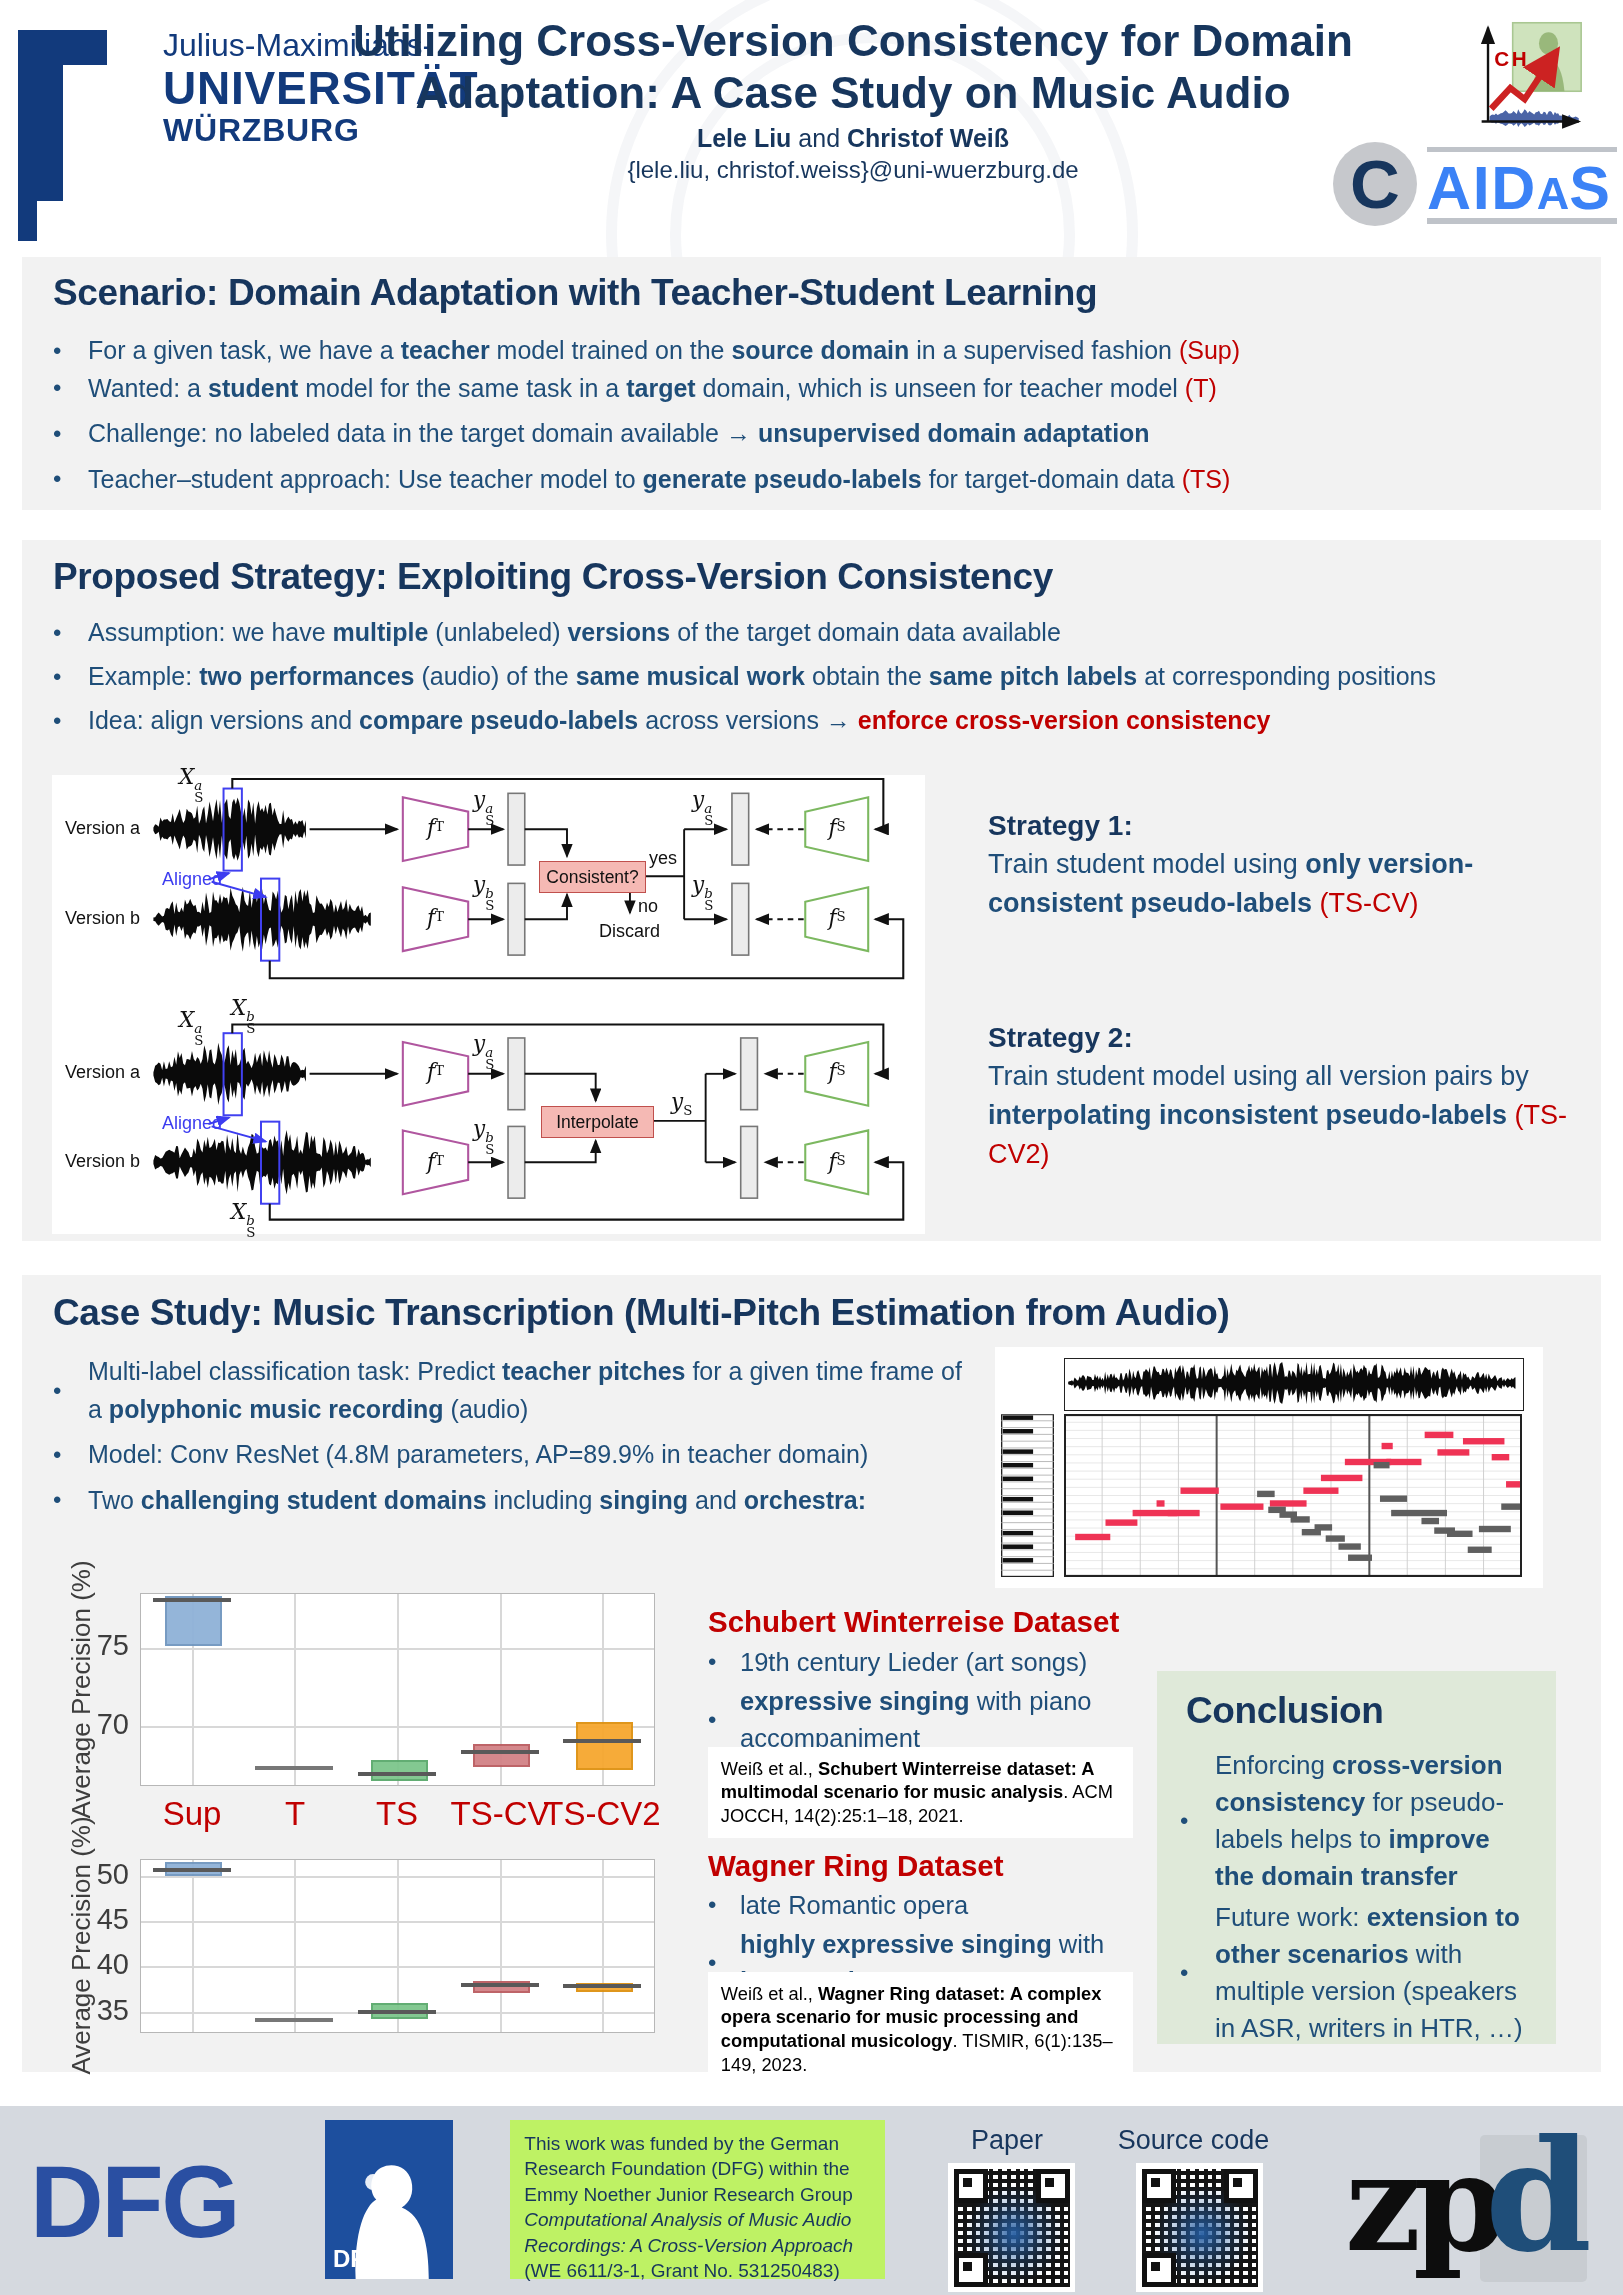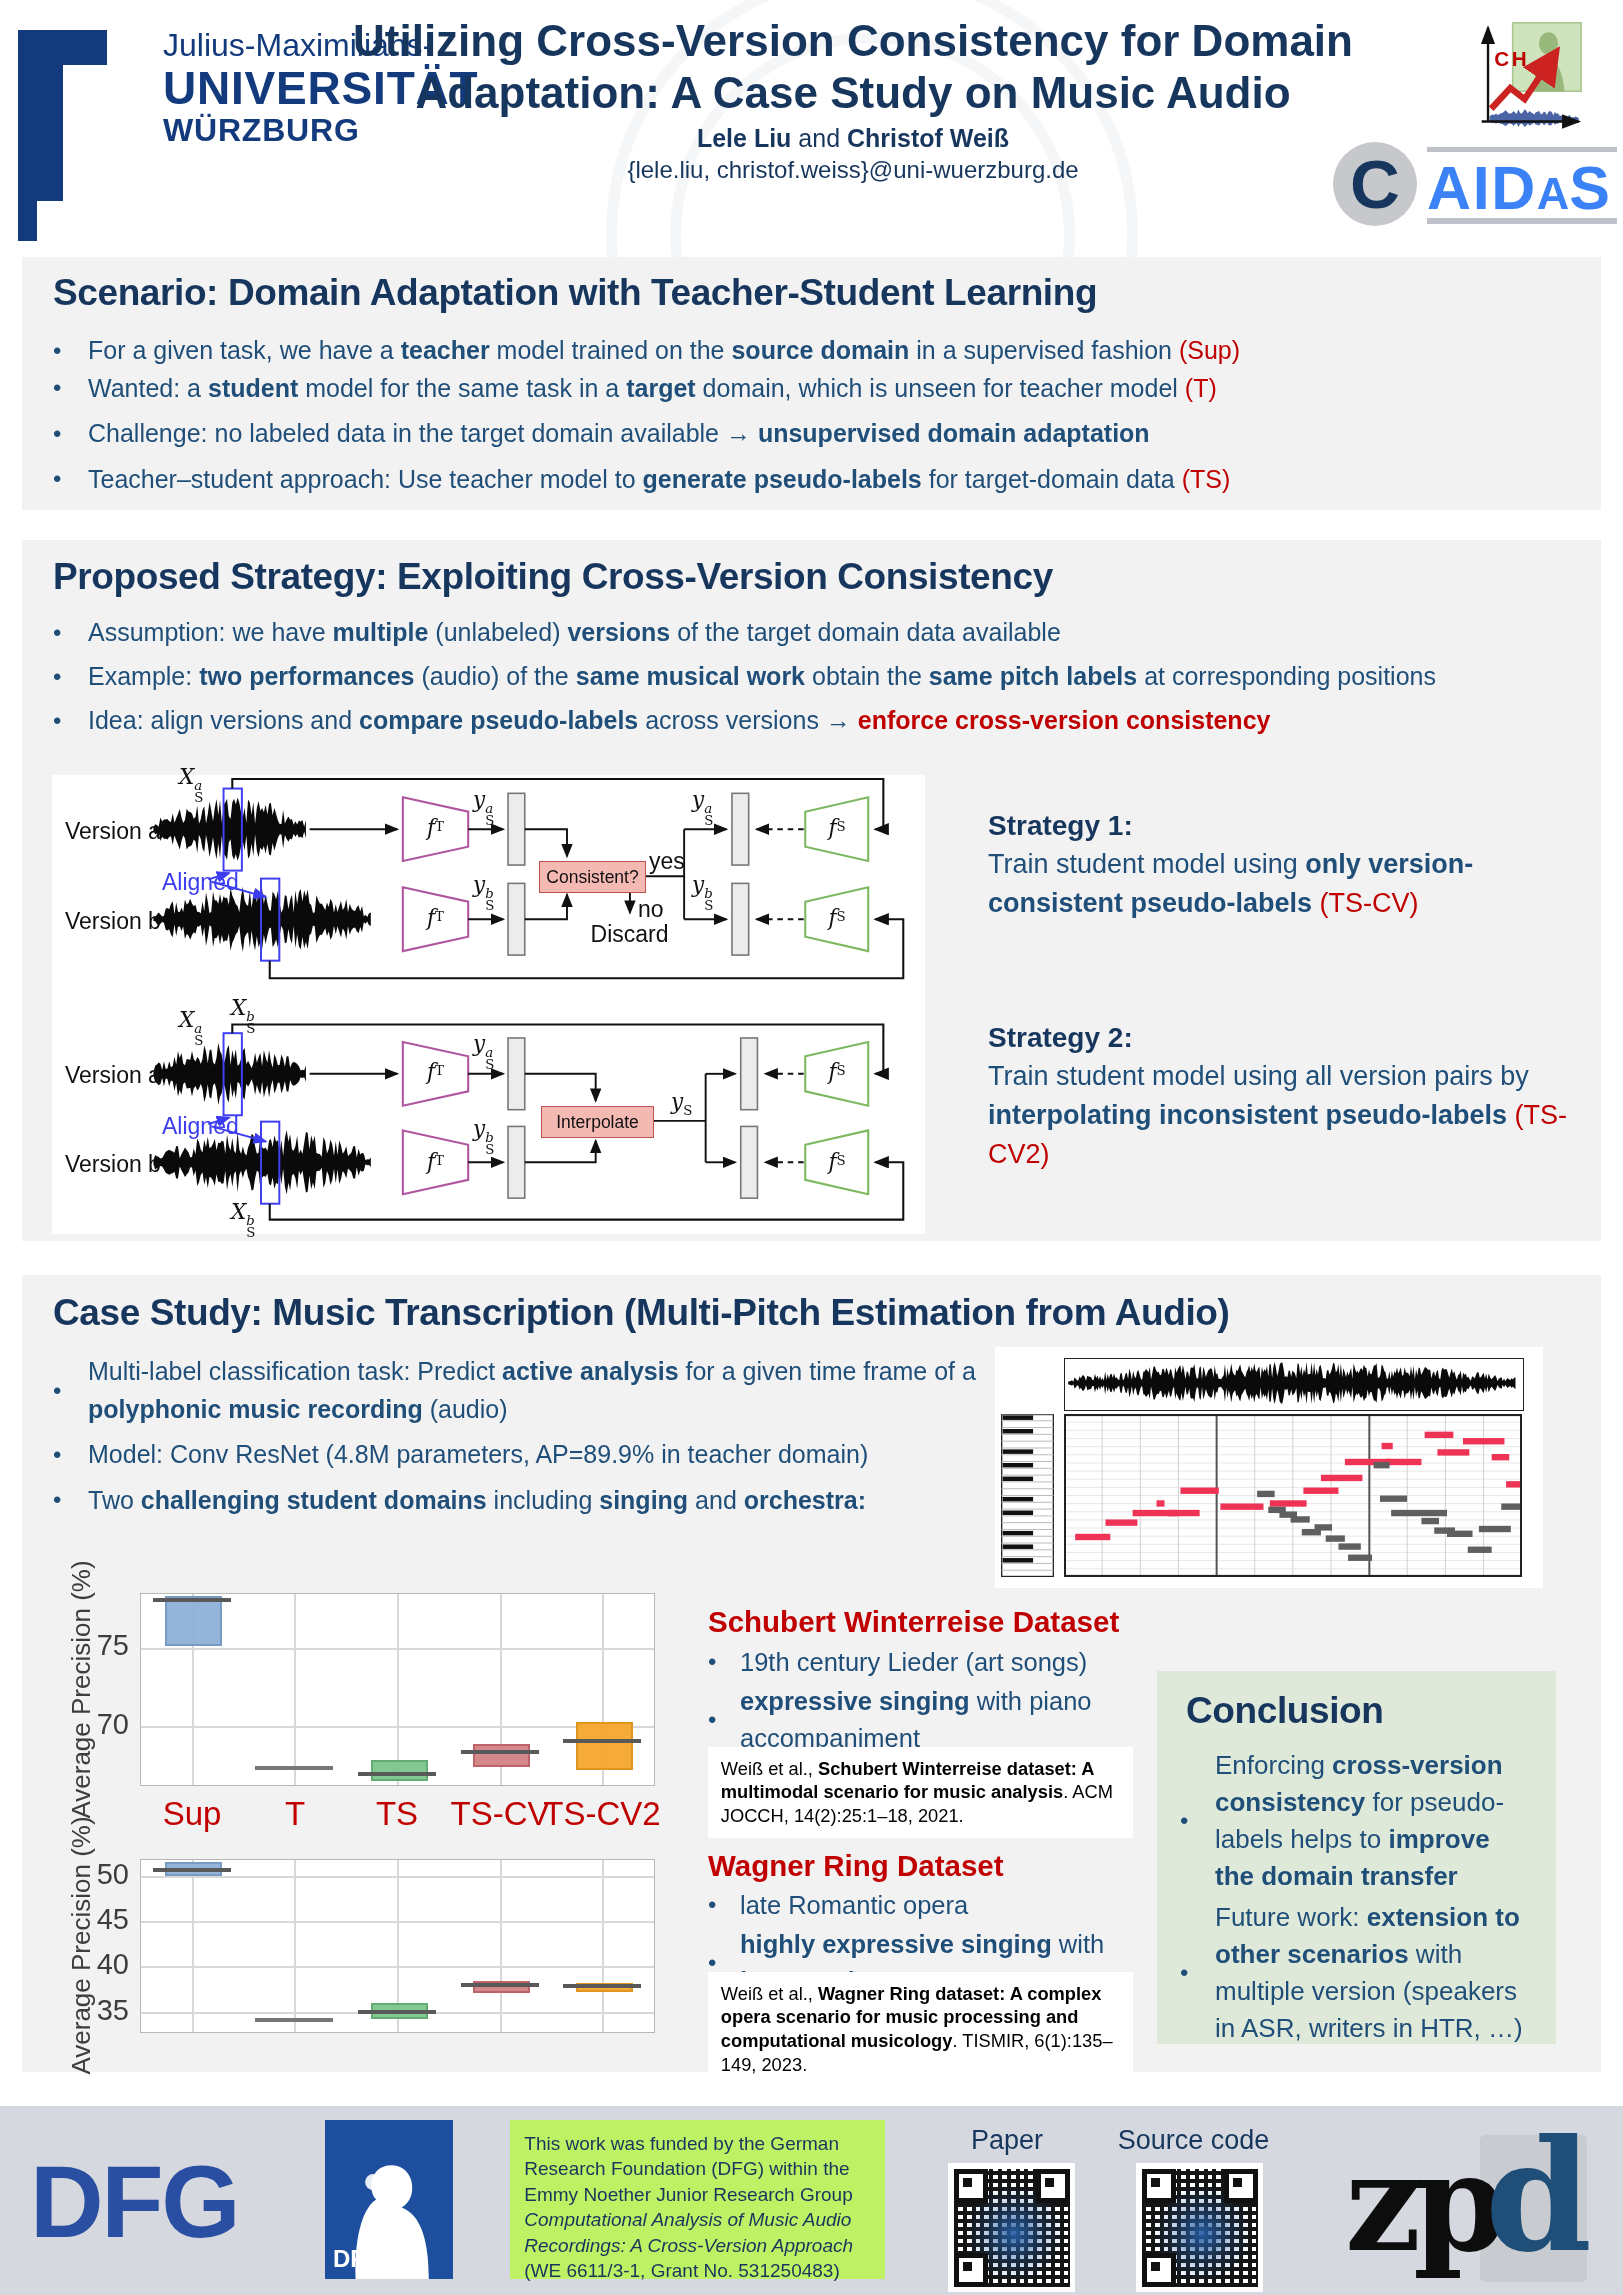--- a/index.html
+++ b/index.html
@@ -16,21 +16,21 @@
   .bullets .brow{display:flex;align-items:center;}
   .bullets .brow:before{content:"•";flex:0 0 35px;color:#1f4e79;font-size:24px;line-height:1.5;}
   .bullets .bt{font-size:25px;line-height:1.5;color:#1f4e79;}
   .bullets.small .brow:before{flex:0 0 32px;font-size:24px;line-height:1.42;}
   .bullets.small .bt{font-size:25.5px;line-height:1.42;}
   
   .uw-blue{background:#123a7c;}
   .title1{font-size:44px;font-weight:bold;color:#17365d;line-height:1.05;text-align:center;}
   .hmeta{text-align:center;color:#17365d;}
   
-  .dlabel{font-size:23px;color:#111;}
+  .dlabel{font-size:18px;color:#111;}
   .blue-t{color:#3c3cf0;}
   .mathl{font-family:"DejaVu Serif",serif;font-style:italic;font-size:21.5px;color:#111;white-space:nowrap;}
   .mathl .mstack{display:inline-flex;flex-direction:column;font-size:62%;line-height:0.92;vertical-align:-0.45em;font-style:normal;}
   .mathl .msup{font-style:italic;}
   .mathl .msub{font-style:normal;}
   .dbox{position:absolute;background:#f5b9b4;border:1.6px solid #c0504d;display:flex;align-items:center;justify-content:center;
         font-size:17.5px;color:#111;}
   .center{display:flex;align-items:center;justify-content:center;text-align:center;}
   
   .plot{position:absolute;background:#ffffff;border:1.6px solid #b7b7b7;overflow:hidden;}
@@ -341,21 +341,21 @@
   </div>
   <div class="abs" style="left:988px;top:1022px;width:582px;">
     <div style="font-size:28px;font-weight:bold;color:#17365d;">Strategy 2:</div>
     <div style="font-size:27px;line-height:1.45;margin-top:3.2px;"><span>Train student model using all version pairs by </span><span class="sb">interpolating inconsistent pseudo-labels</span><span> </span><span class="sr">(TS-CV2)</span></div>
   </div>
 
   <div class="section" style="left:22px;top:1275px;width:1579px;height:797px;"></div>
   <div class="abs sec-title" style="left:53px;top:1292px;">Case Study: Music Transcription (Multi-Pitch Estimation from Audio)</div>
   <div class="abs bullets" style="left:53px;top:1353px;width:925px;">
     <div class="brow">
-        <div class="bt"><span>Multi-label classification task: Predict </span><span class="sb">active analysis</span><span> for a given time frame of a </span><span class="sb">polyphonic music recording</span><span> (audio)</span></div>
+        <div class="bt"><span>Multi-label classification task: Predict </span><span class="sb">teacher pitches</span><span> for a given time frame of a </span><span class="sb">polyphonic music recording</span><span> (audio)</span></div>
       </div>
     <div class="brow" style="margin-top:8px;">
         <div class="bt"><span>Model: Conv ResNet (4.8M parameters, AP=89.9% in teacher domain)</span></div>
       </div>
     <div class="brow" style="margin-top:8px;">
         <div class="bt"><span>Two </span><span class="sb">challenging student domains</span><span> including </span><span class="sb">singing</span><span> and </span><span class="sb">orchestra:</span></div>
       </div>
   </div>
 
   <div class="abs" style="left:995px;top:1347px;width:548px;height:241px;background:#ffffff;">

